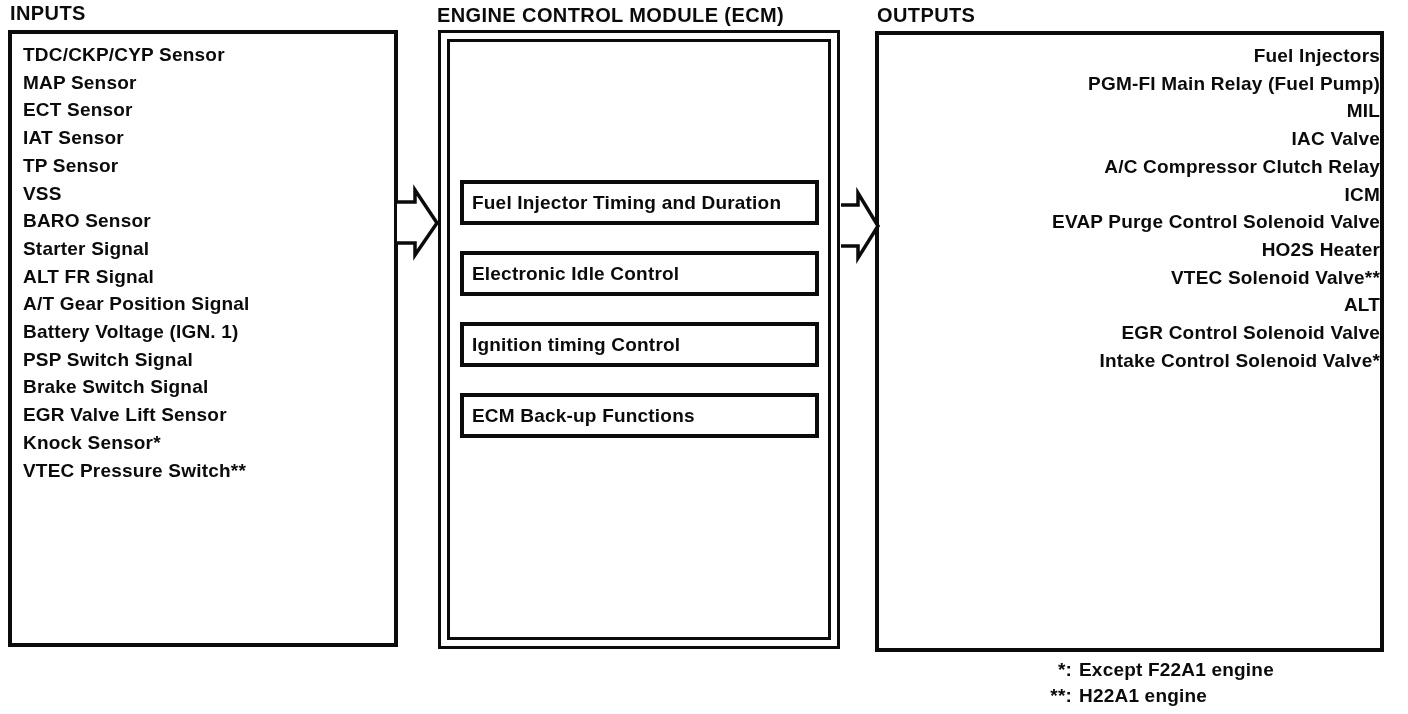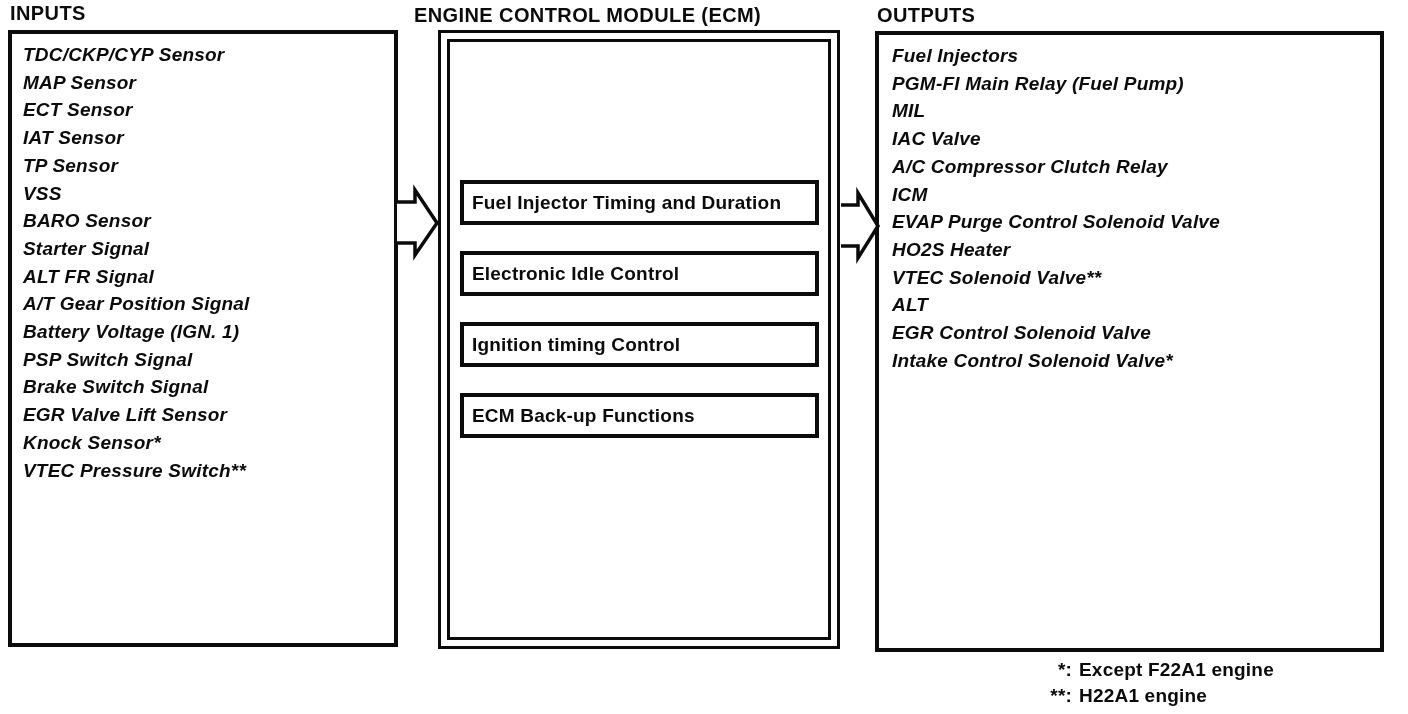--- a/index.html
+++ b/index.html
@@ -19,43 +19,43 @@
 
   .section-title{
     position:absolute;
     font-size:20px;
     font-weight:700;
     letter-spacing:0.4px;
     white-space:nowrap;
     color:var(--ink);
   }
   .inputs-title{left:10px;top:2px;}
-  .ecm-title{left:414px;top:4px;}
+  .ecm-title{left:437px;top:4px;}
   .outputs-title{left:877px;top:4px;}
 
-  .box{position:absolute;border:4px solid var(--ink);background:var(--paper);font-style:italic;}
+  .box{position:absolute;border:4px solid var(--ink);background:var(--paper);}
   .inputs-box{left:8px;top:30px;width:390px;height:617px;}
   .outputs-box{left:875px;top:31px;width:509px;height:621px;}
 
   .ecm-outer{left:438px;top:30px;width:402px;height:619px;border-width:3px;}
   .ecm-inner{
     position:absolute;left:6px;top:6px;right:6px;bottom:6px;
     border:3px solid var(--ink);background:var(--paper);
   }
 
   .item-list{
     list-style:none;
     font-size:19px;
     font-weight:600;
     letter-spacing:0.2px;
     line-height:27.7px;
     white-space:nowrap;
   }
   .inputs-list{margin-top:7px;padding-left:11px;}
-  .outputs-list{margin-top:7px;padding-left:13px;}
+  .outputs-list{margin-top:7px;padding-left:13px;text-align:right;}
 
   .fn-list{position:absolute;left:460px;top:180px;width:359px;}
   .fn-box{
     border:4px solid var(--ink);
     background:var(--paper);
     height:45px;
     margin-bottom:26px;
     display:flex;
     align-items:center;
     padding-left:8px;

